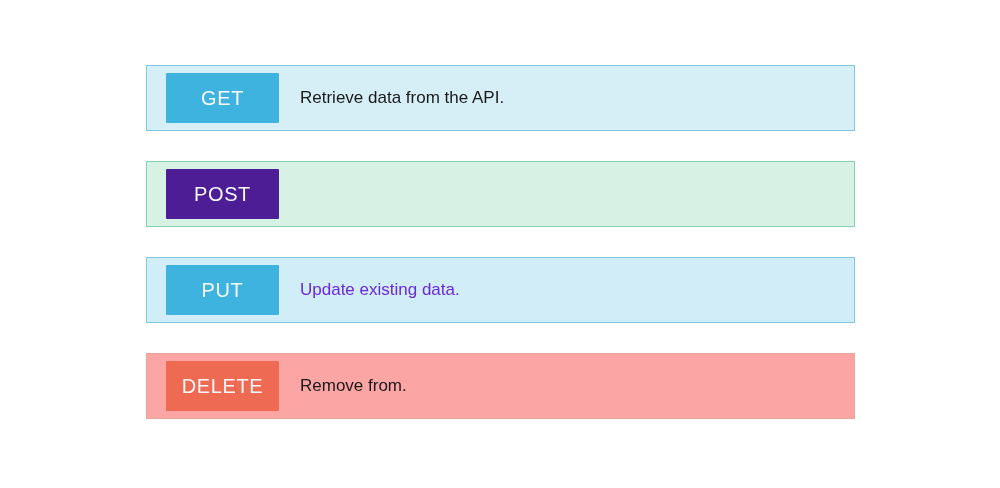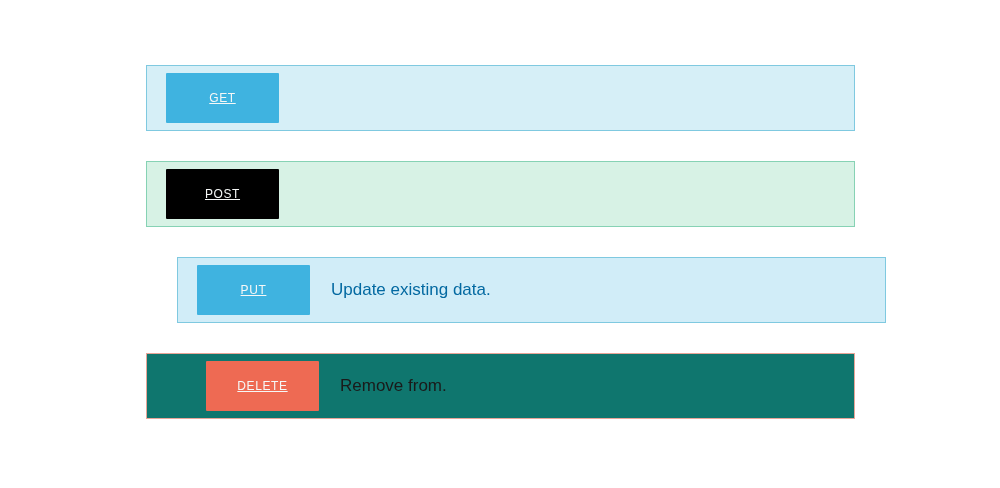--- a/index.html
+++ b/index.html
@@ -44,26 +44,25 @@
     flex: 0 0 auto;
     display: flex;
     align-items: center;
     justify-content: center;
     border-radius: 1px;
   }
 
   .method-badge-label {
     color: #f6f8f7;
     font-family: "Liberation Sans", sans-serif;
-    font-size: 12px;
+    font-size: 20px;
     font-weight: 500;
     letter-spacing: 0.6px;
     line-height: 1;
     white-space: nowrap;
-    text-decoration: underline;
   }
 
   .method-description {
     margin-left: 21px;
     color: #1a1a1a;
     font-family: "Liberation Sans", sans-serif;
     font-size: 17px;
     font-weight: 400;
     line-height: 1.2;
     white-space: nowrap;
@@ -71,35 +70,36 @@
 </style>
 </head>
 <body style="background: rgb(255, 255, 255);">
 
 <div class="methods-list">
 
   <div class="method-row" style="background: rgb(214, 239, 247); border-color: rgb(127, 201, 224);">
     <div class="method-badge" style="background: rgb(63, 179, 224);">
       <span class="method-badge-label" style="color: rgb(246, 248, 247);">GET</span>
     </div>
+    <div class="method-description" style="color: rgb(26, 26, 26);">Retrieve data from the API.</div>
   </div>
 
   <div class="method-row" style="background: rgb(215, 242, 229); border-color: rgb(134, 210, 180);">
-    <div class="method-badge" style="background: #000000;">
+    <div class="method-badge" style="background: #4c1d95;">
       <span class="method-badge-label" style="color: rgb(246, 248, 247);">POST</span>
     </div>
   </div>
 
-  <div class="method-row" style="background: rgb(209, 237, 248); border-color: rgb(127, 201, 224); margin-left: 31px;">
+  <div class="method-row" style="background: rgb(209, 237, 248); border-color: rgb(127, 201, 224);">
     <div class="method-badge" style="background: rgb(63, 179, 224);">
       <span class="method-badge-label" style="color: rgb(246, 248, 247);">PUT</span>
     </div>
-    <div class="method-description" style="color: #0369a1;">Update existing data.</div>
+    <div class="method-description" style="color: #6d28d9;">Update existing data.</div>
   </div>
 
-  <div class="method-row" style="background: #0f766e; border-color: rgb(232, 165, 152); padding-left: 40px;">
+  <div class="method-row" style="background: #fca5a5; border-color: rgb(232, 165, 152);">
     <div class="method-badge" style="background: rgb(238, 106, 83);">
       <span class="method-badge-label" style="color: rgb(246, 248, 247);">DELETE</span>
     </div>
     <div class="method-description" style="color: rgb(26, 26, 26);">Remove from.</div>
   </div>
 
 </div>
 
 </body></html>

